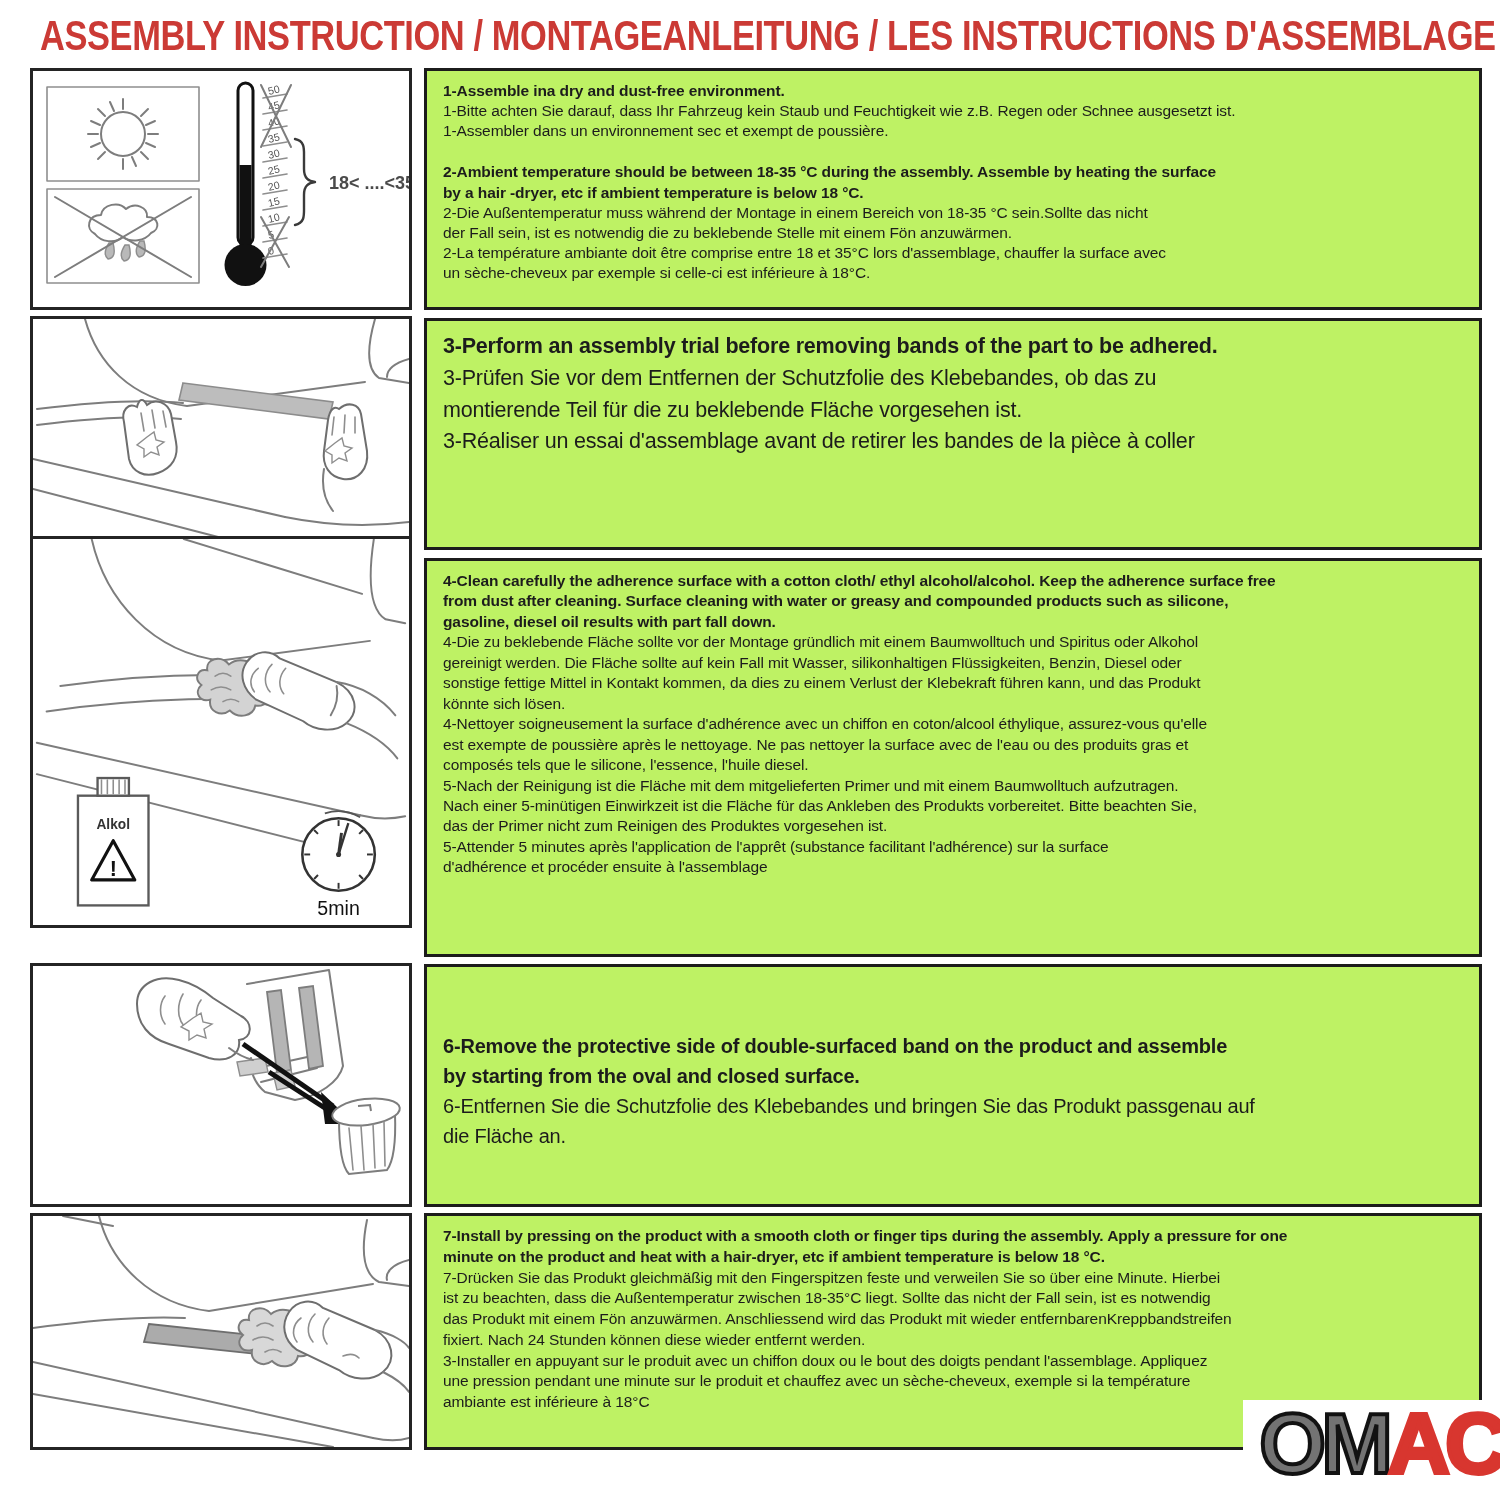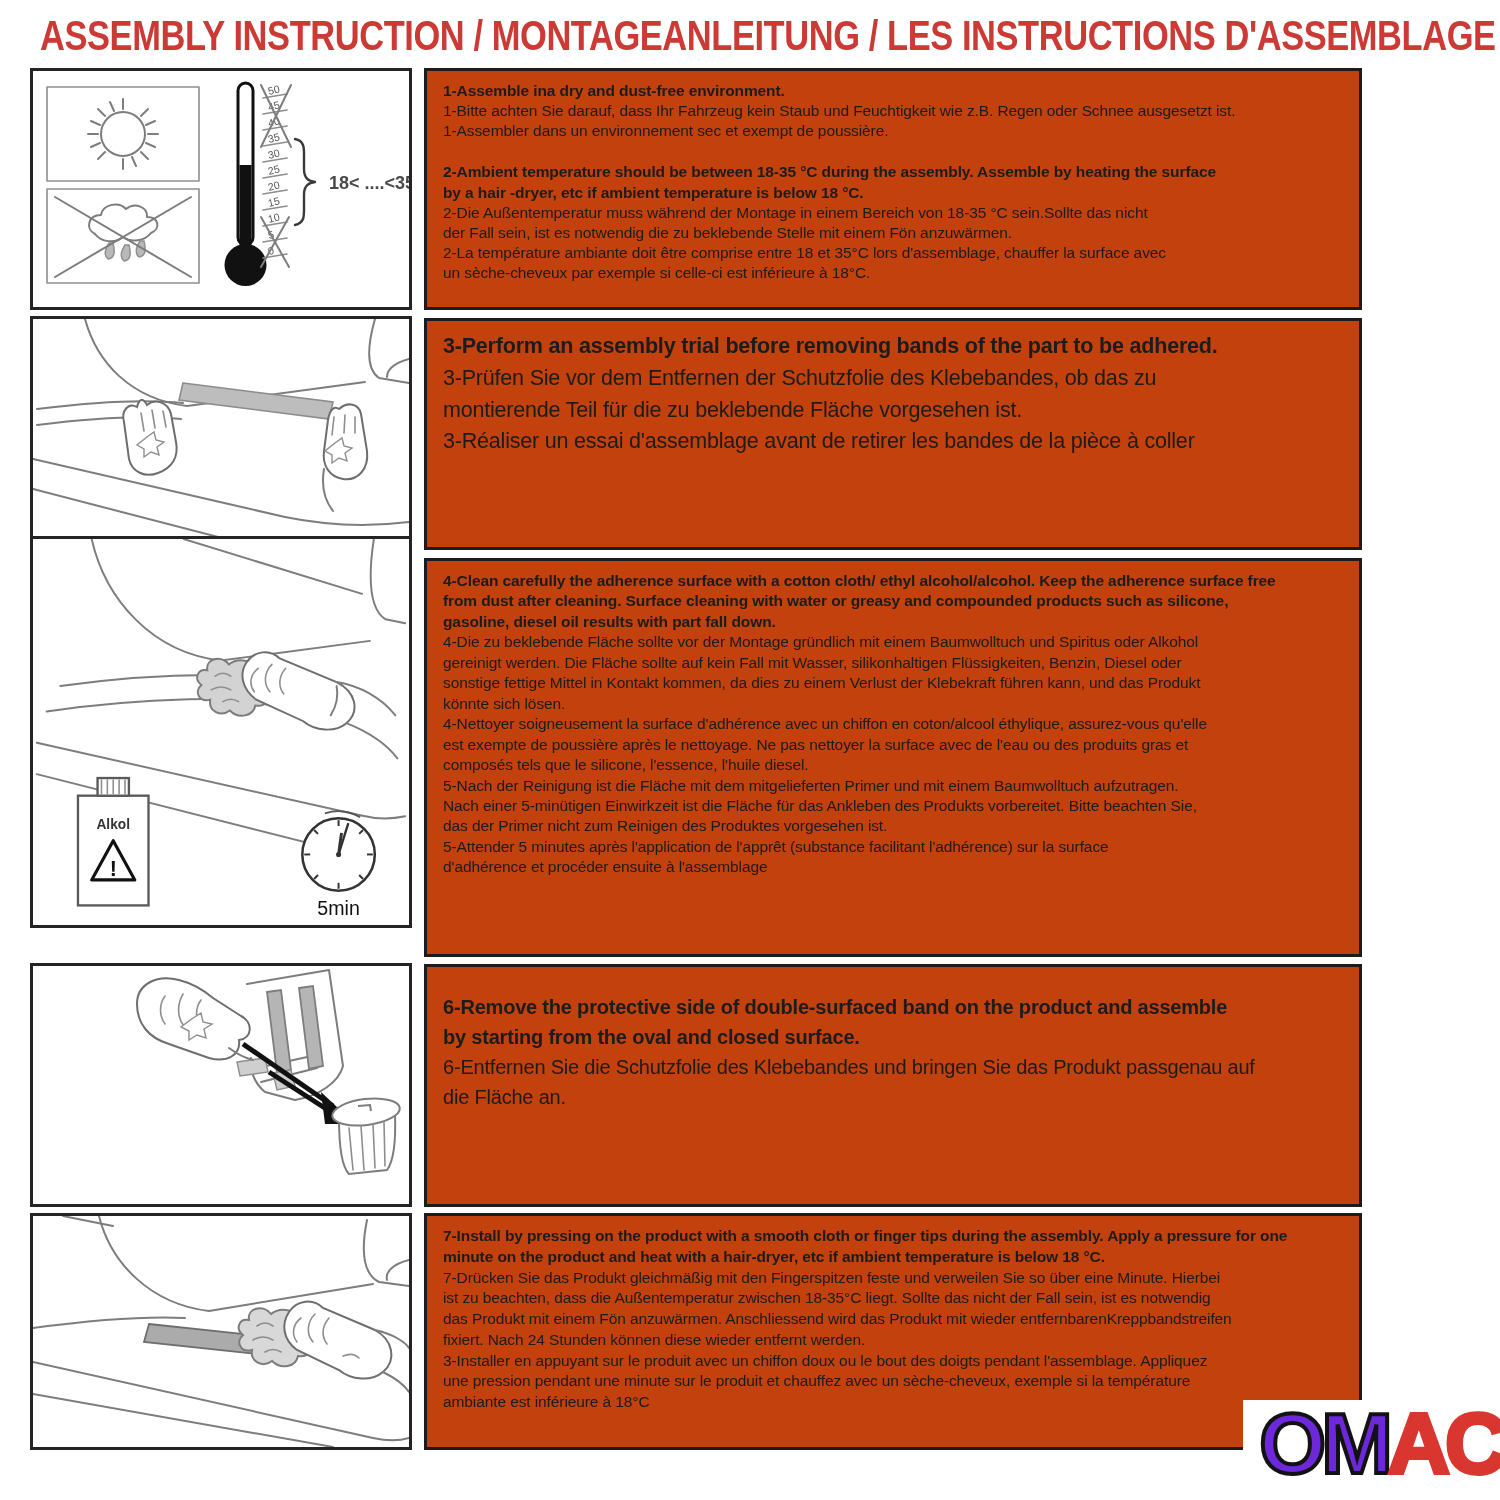--- a/index.html
+++ b/index.html
@@ -5,50 +5,50 @@
   html,body{margin:0;padding:0;background:#fff;}
   body{width:1500px;height:1500px;position:relative;font-family:"Liberation Sans",sans-serif;color:#1c1c1c;overflow:hidden;}
 
   .title{
     position:absolute;left:40px;top:12px;white-space:nowrap;
     font-size:42px;font-weight:bold;color:#cb3a35;
     transform:scaleX(0.82);transform-origin:left top;letter-spacing:-0.5px;
   }
 
   .ibox{position:absolute;left:30px;width:382px;border:3px solid #242424;background:#fff;box-sizing:border-box;}
-  .tbox{position:absolute;left:424px;width:938px;border:3px solid #1c1c1c;background:#c2410c;box-sizing:border-box;padding:10px 16px;}
+  .tbox{position:absolute;left:424px;width:1058px;border:3px solid #1c1c1c;background:#bef264;box-sizing:border-box;padding:10px 16px;}
   .tbox p{margin:0;white-space:pre-line;}
   .b{font-weight:bold;}
   .gap{margin-top:21px !important;}
 
   .s1{font-size:15.5px;line-height:1.3;letter-spacing:-0.1px;}
   .s2{font-size:21.5px;line-height:1.48;letter-spacing:-0.2px;}
   .s3{font-size:15.5px;line-height:1.32;letter-spacing:-0.1px;}
-  .s4{font-size:20px;line-height:1.5;padding-top:25px;letter-spacing:-0.2px;}
+  .s4{font-size:20px;line-height:1.5;padding-top:64px;letter-spacing:-0.2px;}
   .s5{font-size:15.5px;line-height:1.34;letter-spacing:-0.1px;}
 
   .r1{top:68px;height:242px;}
   .r2i{top:316px;height:234px;} .r2t{top:318px;height:232px;}
   .r3i{top:536px;height:392px;} .r3t{top:558px;height:399px;}
   .r4i{top:963px;height:244px;} .r4t{top:964px;height:243px;}
   .r5i{top:1213px;height:237px;} .r5t{top:1213px;height:237px;}
 
   .ibox svg{display:block;width:100%;height:100%;}
   svg .ln{fill:none;stroke:#7d7d7d;stroke-width:2;stroke-linecap:round;stroke-linejoin:round;}
   svg .lt{fill:none;stroke:#8e8e8e;stroke-width:1.6;stroke-linecap:round;stroke-linejoin:round;}
   svg .dk{fill:none;stroke:#3a3a3a;stroke-width:2.4;stroke-linecap:round;stroke-linejoin:round;}
   svg text{font-family:"Liberation Sans",sans-serif;}
 
   .logo{
     position:absolute;right:-2px;top:1400px;height:86px;background:#fff;
     padding-left:16px;display:flex;align-items:center;
     font-size:86px;font-weight:bold;letter-spacing:-5px;line-height:78px;
     transform:scaleY(1.0);
   }
-  .logo .lb{color:#6d28d9;-webkit-text-stroke:4px #121212;}
+  .logo .lb{color:#737373;-webkit-text-stroke:4px #121212;}
   .logo .lr{color:#d8362f;-webkit-text-stroke:4px #d8362f;}
 </style>
 </head>
 <body>
 
 <div class="title">ASSEMBLY INSTRUCTION / MONTAGEANLEITUNG / LES INSTRUCTIONS D'ASSEMBLAGE</div>
 
 <div class="ibox r1">
   <svg viewBox="0 0 376 236">
 

